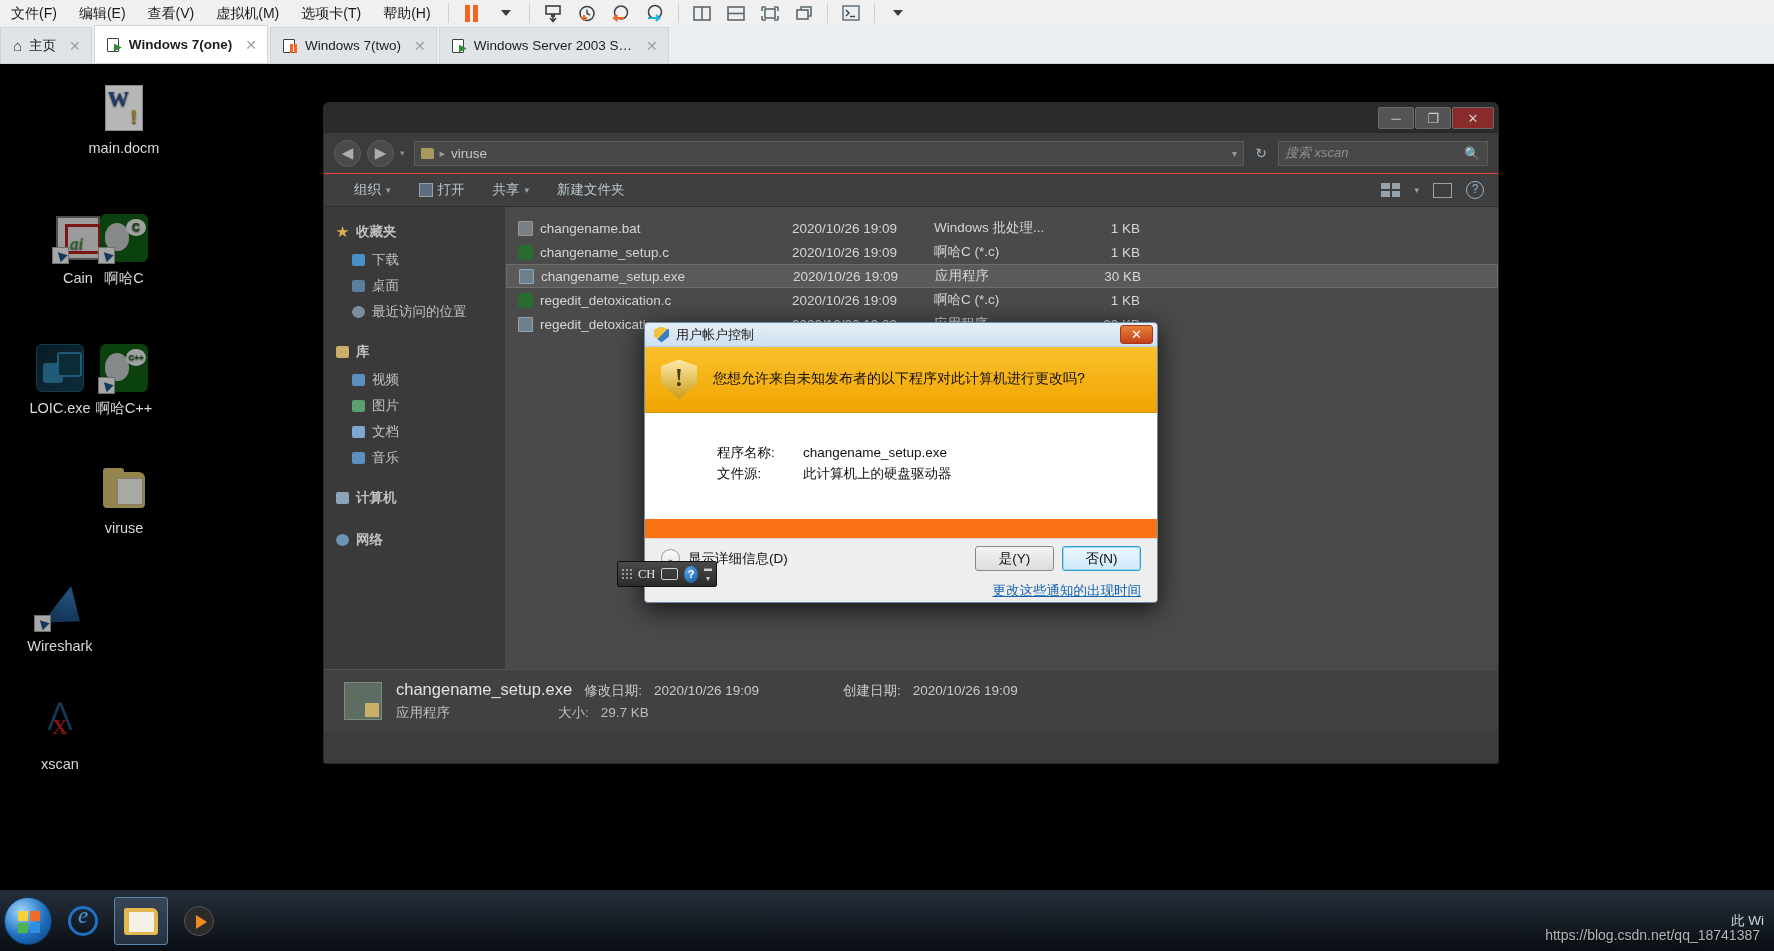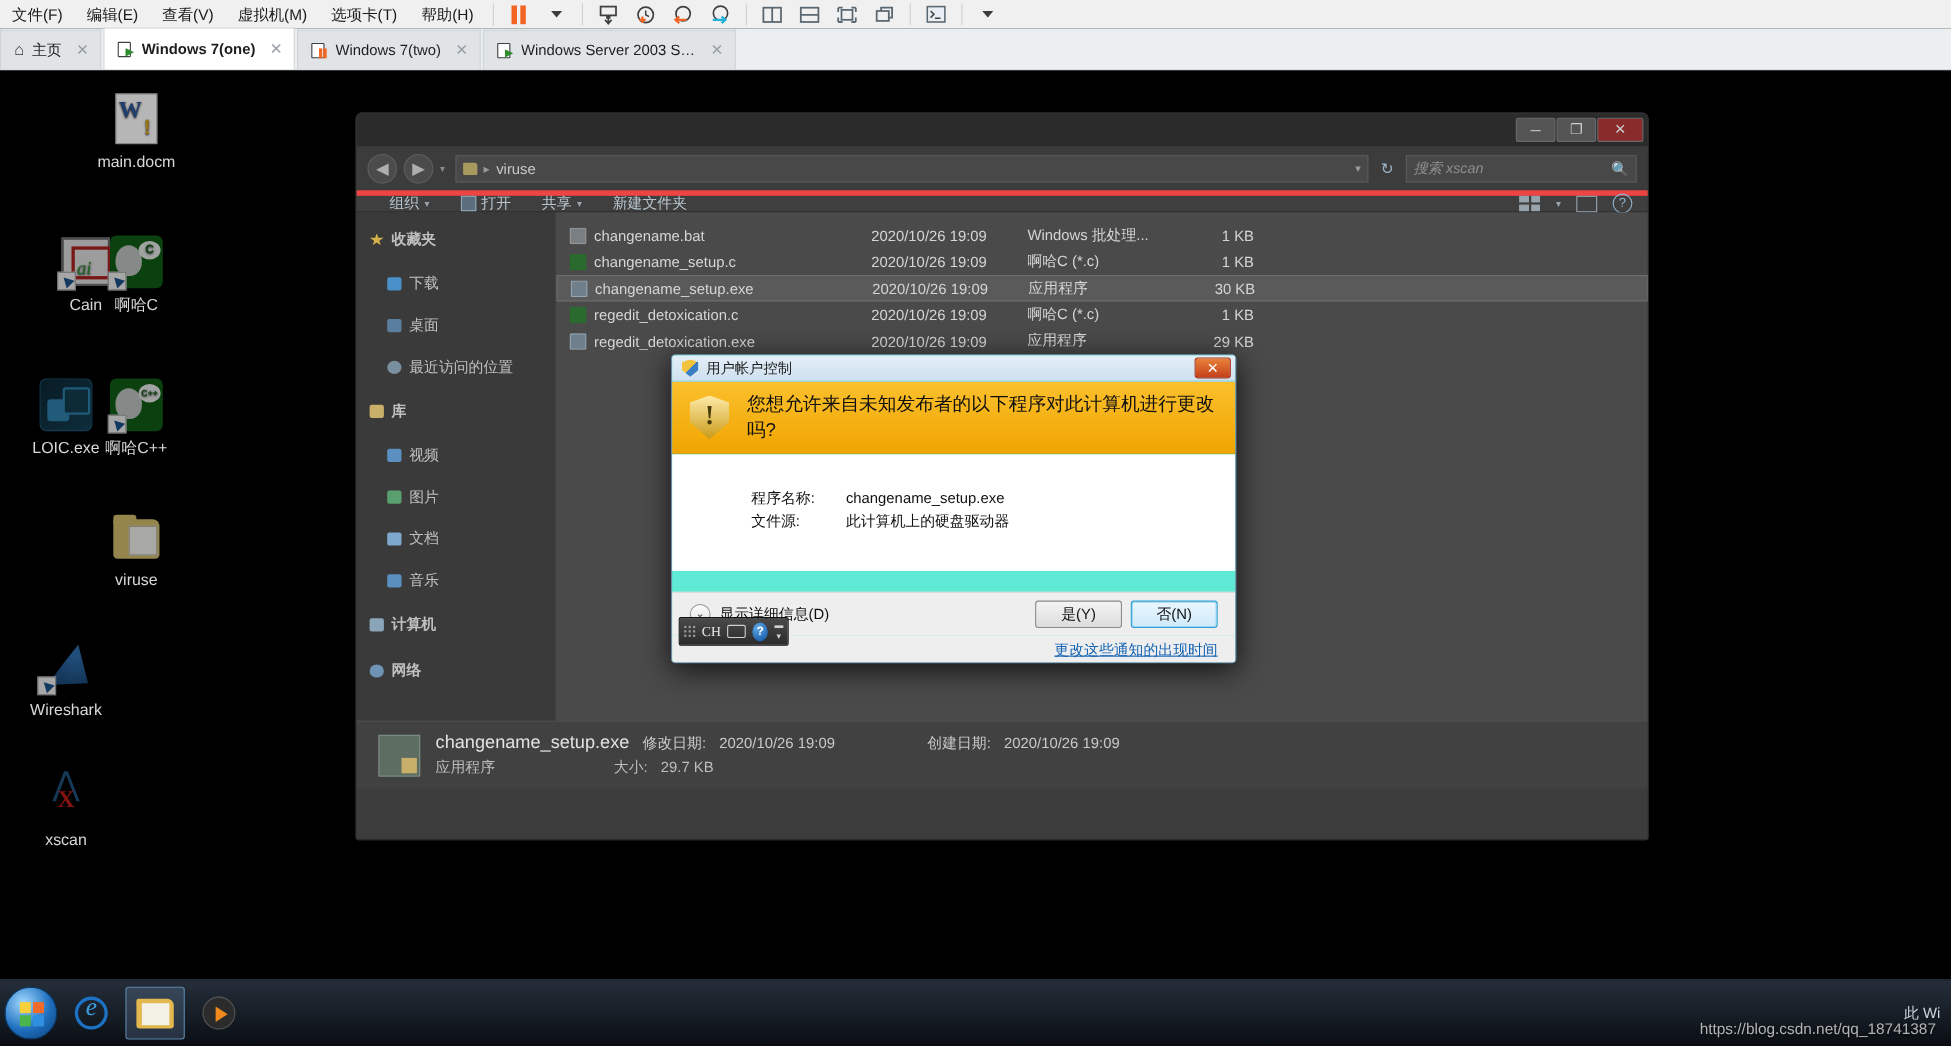--- a/index.html
+++ b/index.html
@@ -150,34 +150,34 @@
   .navbtn { width:27px; height:27px; border-radius:50%; background:#4b4b4b; border:1px solid #5d5d5d; color:#aeaeae; font-size:15px; display:flex; align-items:center; justify-content:center; }
   .nav-caret { color:#8a8a8a; font-size:9px; margin-right:3px; }
   .addrbar { flex:1; height:25px; background:#484848; border:1px solid #5a5a5a; display:flex; align-items:center; padding:0 6px; color:#c8c8c8; font-size:13.5px; gap:6px; }
   .addr-folder { width:13px; height:11px; background:#a89a5f; border-radius:1px 3px 1px 1px; }
   .addr-caret { color:#9a9a9a; font-size:11px; }
   .addr-drop { margin-left:auto; color:#9a9a9a; font-size:10px; }
   .refresh { width:22px; height:25px; display:flex; align-items:center; justify-content:center; color:#9ab2c4; font-size:14px; }
   .searchbar { width:210px; height:25px; background:#484848; border:1px solid #5a5a5a; display:flex; align-items:center; padding:0 6px; color:#8f8f8f; font-size:13px; font-style:italic; }
   .search-ico { margin-left:auto; font-style:normal; color:#9ab2c4; font-size:13px; }
 
-  .exp-toolbar { height: 20px; background:#3f3f3f; border-top:5px solid #ef4444; border-bottom:1px solid #2e2e2e; display:flex; align-items:center; padding-left:30px; gap:28px; color:#b9c6cf; font-size:13.5px; }
+  .exp-toolbar { height: 34px; background:#3f3f3f; border-top:1px solid #ef4444; border-bottom:1px solid #2e2e2e; display:flex; align-items:center; padding-left:30px; gap:28px; color:#b9c6cf; font-size:13.5px; }
   .tb-item { display:flex; align-items:center; gap:5px; }
   .tb-caret { font-size:9px; color:#9aa4aa; }
   .tb-openico { width:14px; height:14px; background:#5c6e7d; border:1px solid #8fa3b2; }
   .tb-right { margin-left:auto; display:flex; align-items:center; gap:14px; padding-right:14px; }
   .viewico { width:19px; height:14px; display:grid; grid-template-columns:1fr 1fr; gap:2px; }
   .viewico i { background:#96a3ad; }
   .paneico { width:19px; height:15px; border:1.5px solid #96a3ad; }
   .helpico { width:18px; height:18px; border-radius:50%; border:1.5px solid #8fb4cf; color:#8fb4cf; font-size:12px; text-align:center; line-height:15px; }
 
   .exp-body { display:flex; height: 462px; }
   .exp-sidebar { width:182px; background:#3a3a3a; border-right:1px solid #4a4a4a; padding-top:10px; font-size:13.5px; color:#c0c0c0; }
   .side-head { display:flex; align-items:center; gap:7px; padding:6px 8px 6px 12px; font-weight:bold; }
-  .side-item { display:flex; align-items:center; gap:7px; padding:4px 8px 4px 28px;margin-top:12px; }
+  .side-item { display:flex; align-items:center; gap:7px; padding:4px 8px 4px 28px; }
   .side-gap { height: 12px; }
   .sq { width:13px; height:12px; border-radius:2px; flex:0 0 auto; }
 
   .exp-files { flex:1; background:#4a4a4a; position:relative; }
   .col-head { height:25px; background:#454545; border-bottom:1px solid #565656; display:flex; align-items:center; color:#cfcfcf; font-size:13.5px; }
   .col { padding-left:10px; border-right:1px solid #565656; height:25px; line-height:25px; position:relative; }
   .col.name { width:286px; }
   .col.date { width:142px; }
   .col.type { width:134px; }
   .col.size { width:90px; }
@@ -197,22 +197,22 @@
   .exp-status { height:62px; background:#414141; border-top:1px solid #535353; display:flex; align-items:center; padding-left:20px; gap:14px; color:#c9c9c9; font-size:13.5px; }
   .stat-ico { width:38px; height:38px; background:#5d6d62; border:1px solid #7d8c82; position:relative; }
   .stat-ico::after { content:""; position:absolute; right:2px; bottom:2px; width:14px; height:14px; background:#c8b06a; }
   .stat-l1 { display:flex; align-items:baseline; gap:12px; }
   .stat-l2 { display:flex; align-items:baseline; gap:12px; margin-top:4px; color:#bdbdbd; }
   .stat-name { font-size:16.5px; color:#e2e2e2; }
   .stat-col2 { margin-left:72px; }
 
   
   .uac {
-    position: absolute; left: 610px; top: 258px; width: 514px; height: 281px;
-    background: #5eead4;
+    position: absolute; left: 644px; top: 258px; width: 514px; height: 281px;
+    background: #f97316;
     border: 1px solid #6e8ba8;
     border-radius: 4px;
     box-shadow: 0 6px 26px rgba(0,0,0,.75);
     overflow: hidden;
   }
   .uac-title {
     height: 24px;
     background: linear-gradient(180deg,#e4eff8,#cfe0ef);
     border-bottom: 1px solid #b7cfe2;
     display: flex; align-items: center; gap: 7px; padding-left: 9px;
@@ -242,21 +242,21 @@
   .shield-big::before {
     content:""; position:absolute; inset:0;
     background: linear-gradient(180deg,#fde9a6,#c99a18);
     clip-path: polygon(50% 0, 100% 16%, 100% 60%, 50% 100%, 0 60%, 0 16%);
   }
   .shield-big::after {
     content:"!"; position:absolute; left:0; right:0; top:4px;
     text-align:center; font-size:25px; font-weight:bold; color:#4a3a09;
     font-family:"Liberation Serif", serif;
   }
-  .uac-q { font-size: 17px; color: #101010; line-height: 1.35; }
+  .uac-q { font-size: 14px; color: #101010; line-height: 1.35; font-family: Liberation Mono, monospace; }
 
   .uac-detail { padding: 30px 0 0 0; height: 106px; background:#fff; }
   .det-row { display:flex; font-size:13.5px; color:#111; line-height:1.52; }
   .det-label { width:82px; text-align:left; padding-left:72px; box-sizing:content-box; }
   .det-val { padding-left:4px; }
   .det-val.b { font-weight:bold; }
 
   .uac-actions {
     position:absolute; left:0; right:0; top:215px; height:40px;
     background:#efeeee; border-top:1px solid #d8d8d8;

